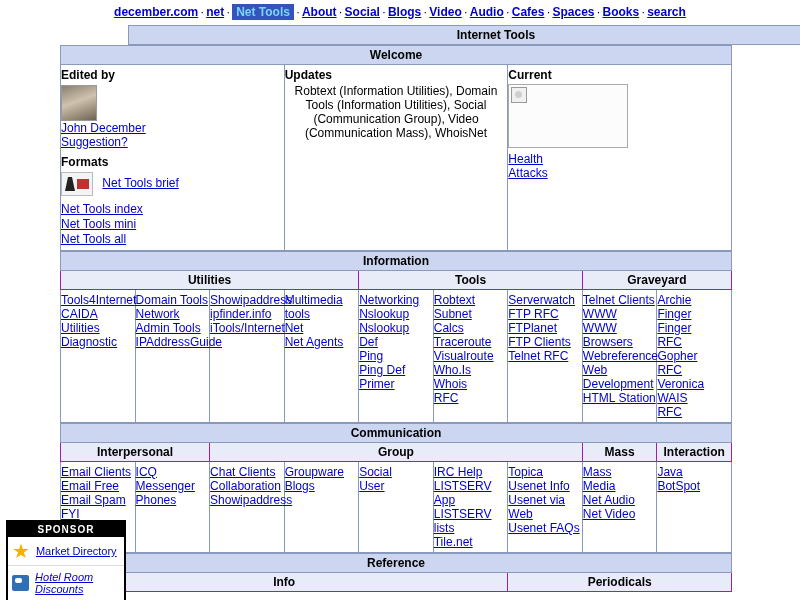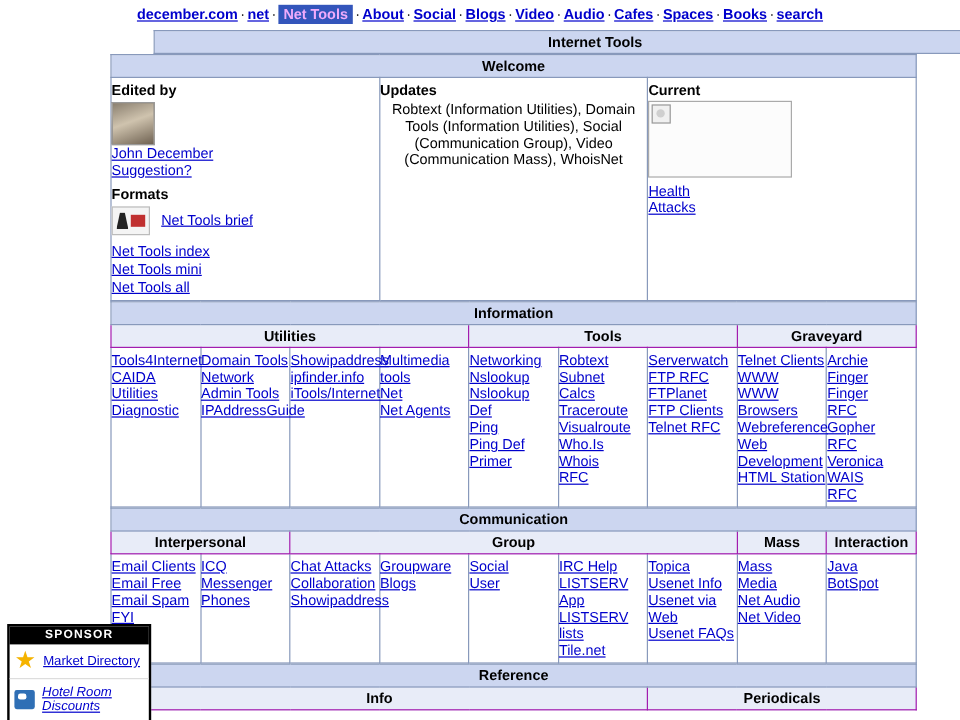--- a/index.html
+++ b/index.html
@@ -22,32 +22,32 @@
   }
   .topnav {
     text-align: center;
     padding: 5px 0 6px 0;
     font-size: 12px;
     font-weight: bold;
   }
   .topnav .sep { color: #000; font-weight: normal; padding: 0 2px; }
   .topnav .cur {
     background: #3355bb;
-    color: #f0abfc;
+    color: #7dd3fc;
     padding: 1px 4px;
     text-decoration: none;
     font-weight: bold;
   }
   .wrap {
     width: 800px;
   }
   table.grid {
     border-collapse: collapse;
     width: 672px;
-    margin-left: 92px;
+    margin-left: 60px;
     table-layout: fixed;
   }
   table.full {
     border-collapse: collapse;
     width: 736px;
     margin-left: 128px;
   }
   .bandrow {
     background: #ccd6f0;
     text-align: center;
@@ -339,21 +339,21 @@
         <a class="lk">Email Clients</a>
         <a class="lk">Email Free</a>
         <a class="lk">Email Spam FYI</a>
       </td>
       <td class="cell">
         <a class="lk">ICQ</a>
         <a class="lk">Messenger</a>
         <a class="lk">Phones</a>
       </td>
       <td class="cell">
-        <a class="lk">Chat Attacks</a>
+        <a class="lk">Chat Clients</a>
         <a class="lk">Collaboration</a>
         <a class="lk">Showipaddress</a>
       </td>
       <td class="cell">
         <a class="lk">Groupware</a>
         <a class="lk">Blogs</a>
       </td>
       <td class="cell">
         <a class="lk">Social</a>
         <a class="lk">User</a>

